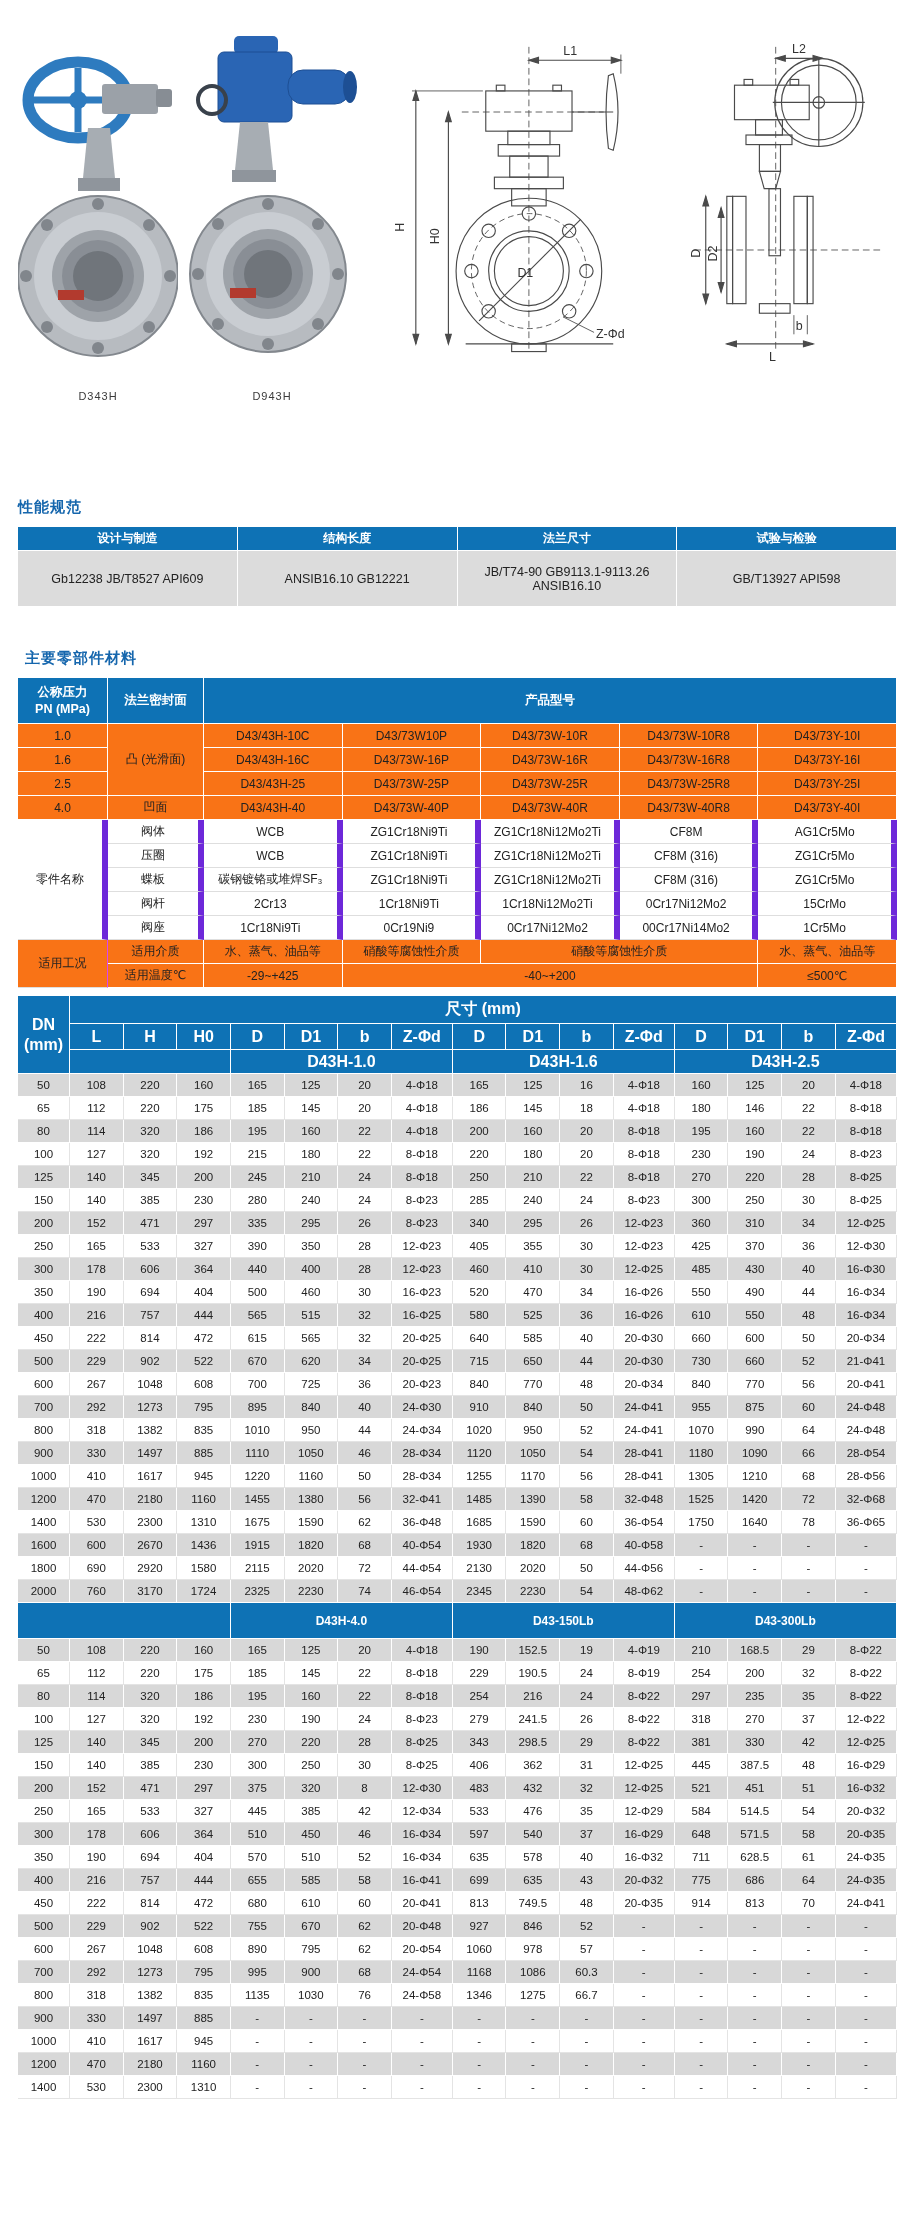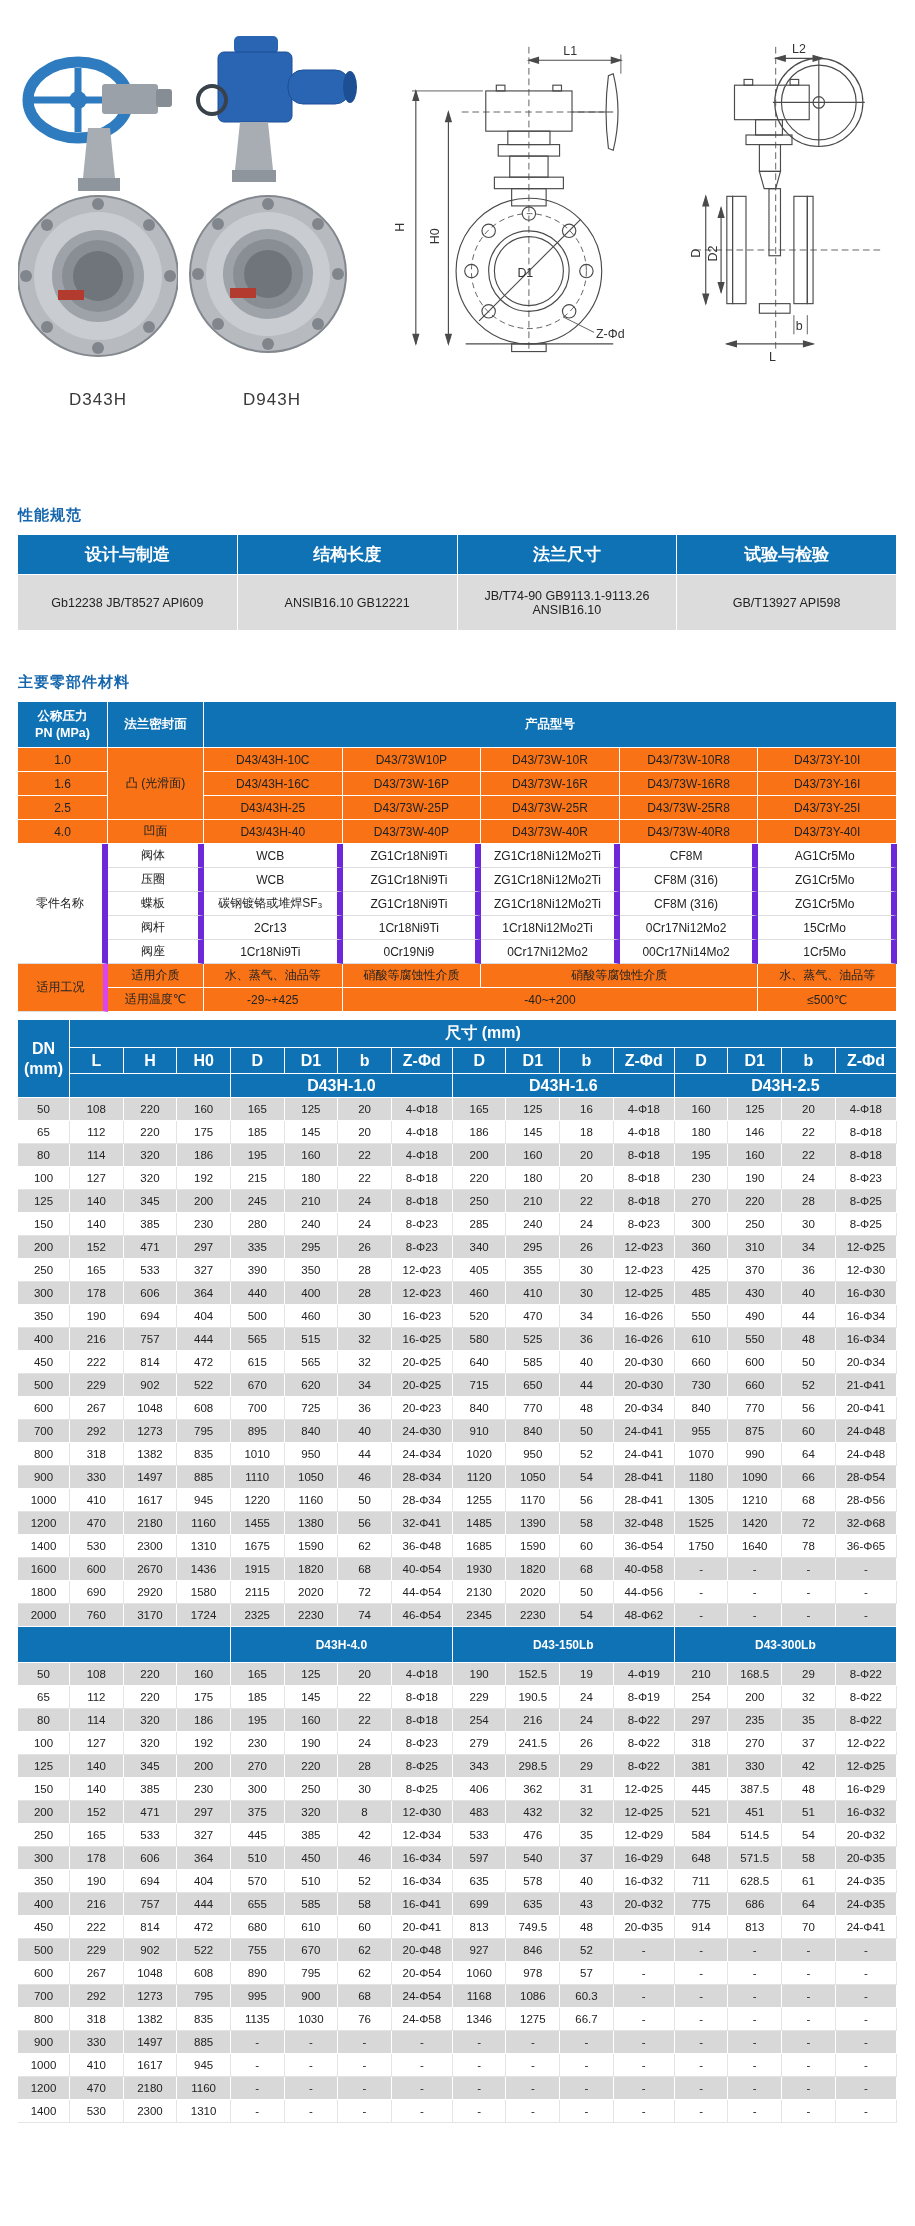--- a/index.html
+++ b/index.html
@@ -7,48 +7,48 @@
   body {
     width: 915px; height: 2226px; margin: 0 auto;
     font-family: "Liberation Sans", "DejaVu Sans", sans-serif;
     color: #222; overflow: hidden;
   }
   .page { width: 915px; padding: 28px 18px 0 18px; }
 
   
   .figures { display: flex; align-items: flex-start; gap: 4px; }
   .figure { text-align: center; }
-  .caption { font-size: 17px; color: #3a3a3a; margin-top: 6px; letter-spacing: 1px; }
+  .caption { font-size: 11px; color: #3a3a3a; margin-top: 6px; letter-spacing: 1px; }
   .dwg text { font-size: 13px; fill: #333; }
 
   
   .sec-title { color: #1566ad; font-size: 15px; font-weight: bold; letter-spacing: 1px; }
   .t1 { margin-top: 96px; }
-  .t2 { margin-top: 42px; }
+  .t2 { margin-top: 42px; margin-left: 7px; }
   .t3 { margin-top: 46px; display:flex; justify-content: space-between; align-items: flex-end; }
   .unit { color:#333; font-size: 12px; font-weight: normal; letter-spacing: 0; }
 
   
   table { width: 100%; border-collapse: separate; border-spacing: 0; table-layout: fixed; }
   th { background:#0e72b5; color:#fff; font-weight:bold;
        border-right:1px solid #fff; border-bottom:1px solid #fff; text-align:center; }
   td { text-align:center; }
 
   
   .perf { margin-top: 10px; font-size: 12.5px; }
-  .perf th { height: 40px; font-size: 17px; margin-top: 29px; }
+  .perf th { height: 24px; font-size: 12px; margin-top: 29px; }
   .perf td { background:#dcdcdc; height: 56px; border-right:1px solid #fff; border-bottom:1px solid #fff; padding: 0 8px; }
 
   
   .mat { margin-top: 10px; font-size: 12px; }
   .mat th { height: 46px; font-size: 12.5px; line-height: 1.35; }
   .mat td { height: 24px; padding: 1px 2px; border-right:1px solid #fff; border-bottom:1px solid #fff; }
   .mat tr.gray td { background:#f97316; }
   .mat tr.white td { background:#fff; border-right:6px solid #6d28d9; border-bottom:1px solid #dedede; }
-  .mat td.lbl { background:#fff; border-right:5px solid #d946ef; border-bottom:1px solid #dedede; }
+  .mat td.lbl { background:#fff; border-right:1px solid #d946ef; border-bottom:1px solid #dedede; }
 
   
   .dim { margin-top: 8px; font-size: 11.5px; }
   .dim th { font-size: 16px; }
   .dim th.h1 { height: 28px; }
   .dim th.h2 { height: 26px; }
   .dim th.h3 { height: 24px; }
   .dim th.dnh { line-height: 1.25; }
   .dim td { height: 23px; padding: 0 1px; border-right:1px solid #fff; border-bottom:1px solid #fff; white-space: nowrap; }
   .dim tbody.alt tr:nth-child(odd) td { background:#d8d8d8; }

